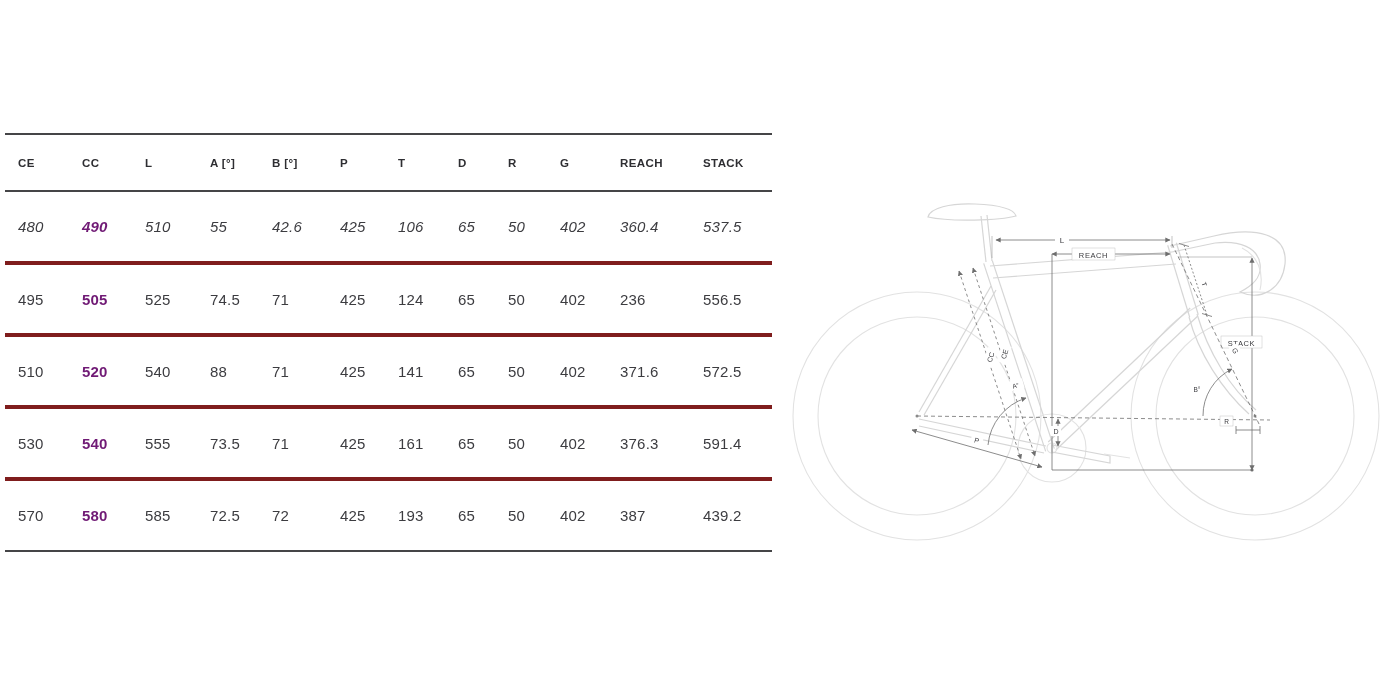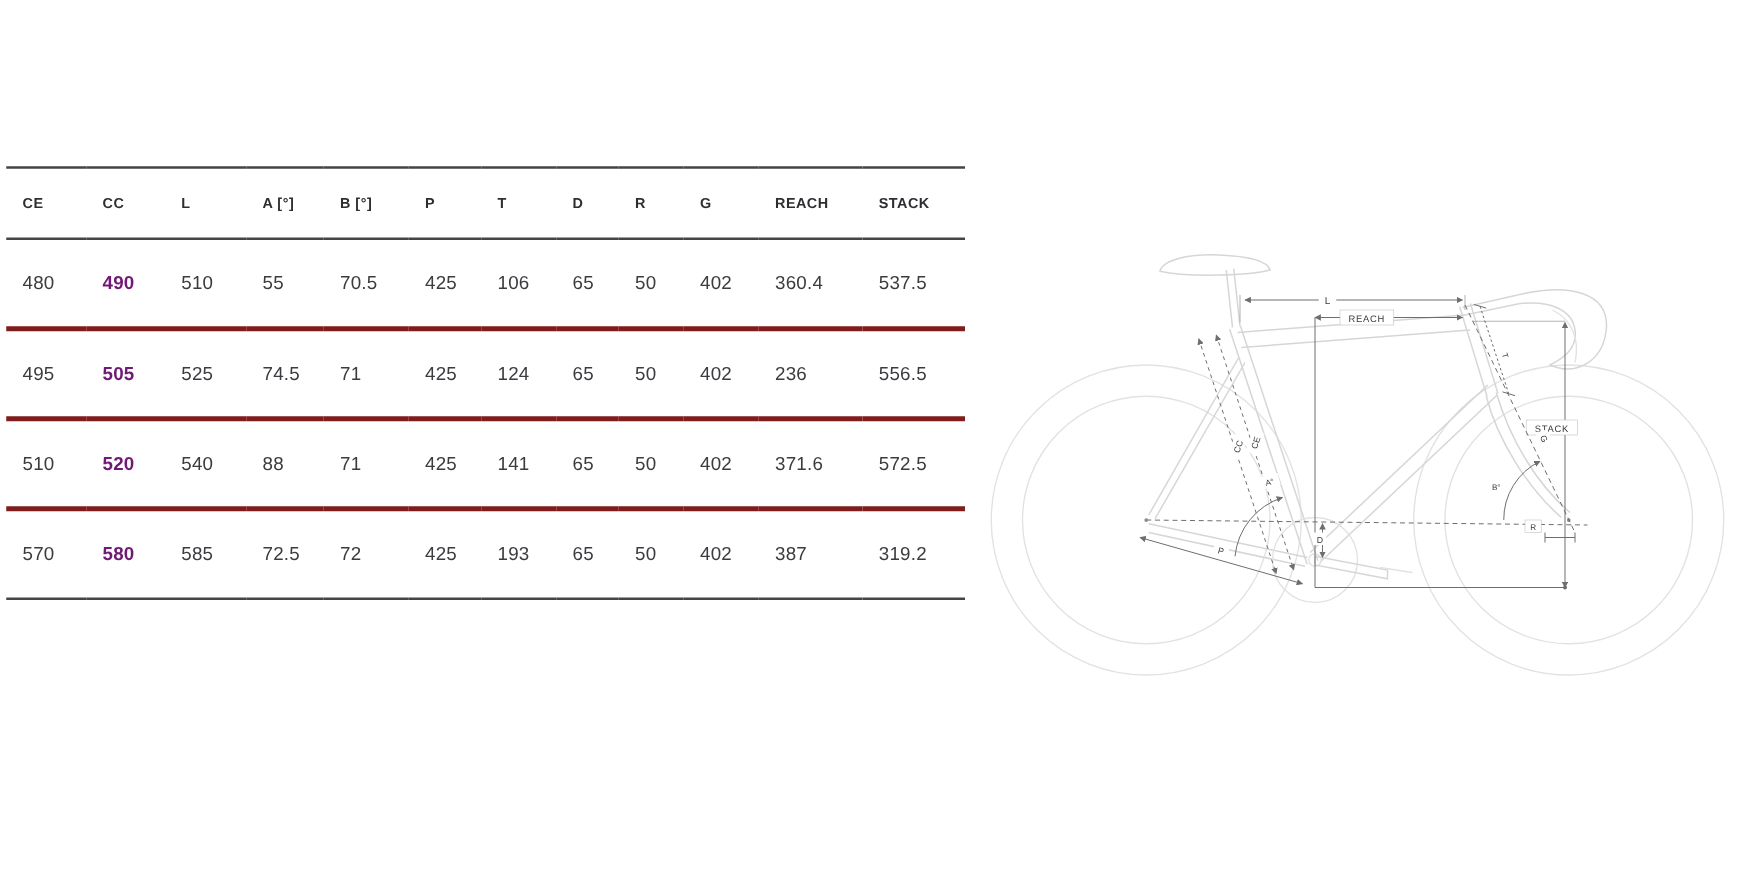--- a/index.html
+++ b/index.html
@@ -8,21 +8,21 @@
   .stage { position: relative; width: 1400px; height: 700px; background: #fff; }
 
   
   .geo-table-wrap { position: absolute; left: 5px; top: 133px; width: 767px; }
   table.geo { width: 767px; border-collapse: collapse; table-layout: fixed;
     border-top: 2px solid #454547; border-bottom: 2px solid #454547; }
   table.geo thead tr { height: 57px; border-bottom: 2px solid #454547; }
   table.geo th { text-align: left; padding-left: 13px; font-size: 11.5px; font-weight: bold;
     color: #2e2e32; letter-spacing: 0.4px; vertical-align: middle; }
   table.geo tbody tr { height: 72px; border-top: 4px solid #7f1d1d; }
-  table.geo tbody tr:first-child { border-top: none; }
+  table.geo tbody tr:first-child { border-top: none; font-style: italic; }
   table.geo td { text-align: left; padding-left: 13px; font-size: 15px; color: #3c3c40;
     letter-spacing: 0.2px; vertical-align: middle; }
   table.geo td.bold { font-weight: bold; color: #701a75; }
 
   
   .diagram-wrap { position: absolute; left: 790px; top: 140px; width: 610px; height: 430px; }
   svg text { font-family: "Liberation Sans", sans-serif; fill: #3a3a3e; }
   .dim { stroke: #6e6e6e; stroke-width: 0.8; fill: none; }
   .dimlight { stroke: #9a9a9a; stroke-width: 0.6; fill: none; }
   .bike { stroke: #d6d6d6; stroke-width: 1.2; fill: none; }
@@ -66,21 +66,21 @@
             <th>REACH</th>
             <th>STACK</th>
           </tr>
       </thead>
       <tbody>
           <tr>
             <td>480</td>
             <td class="bold">490</td>
             <td>510</td>
             <td>55</td>
-            <td>70.5</td>
+            <td>42.6</td>
             <td>425</td>
             <td>106</td>
             <td>65</td>
             <td>50</td>
             <td>402</td>
             <td>360.4</td>
             <td>537.5</td>
           </tr>
           <tr>
             <td>495</td>
@@ -104,32 +104,46 @@
             <td>71</td>
             <td>425</td>
             <td>141</td>
             <td>65</td>
             <td>50</td>
             <td>402</td>
             <td>371.6</td>
             <td>572.5</td>
           </tr>
           <tr>
+            <td>530</td>
+            <td class="bold">540</td>
+            <td>555</td>
+            <td>73.5</td>
+            <td>71</td>
+            <td>425</td>
+            <td>161</td>
+            <td>65</td>
+            <td>50</td>
+            <td>402</td>
+            <td>376.3</td>
+            <td>591.4</td>
+          </tr>
+          <tr>
             <td>570</td>
             <td class="bold">580</td>
             <td>585</td>
             <td>72.5</td>
             <td>72</td>
             <td>425</td>
             <td>193</td>
             <td>65</td>
             <td>50</td>
             <td>402</td>
             <td>387</td>
-            <td>319.2</td>
+            <td>439.2</td>
           </tr>
         </tbody>
     </table>
   </div>
 
   <div class="diagram-wrap">
     <svg width="610" height="430" viewBox="0 0 610 430">
       <defs>
         <marker id="ah" viewBox="0 0 10 10" refX="9" refY="5" markerWidth="6.5" markerHeight="6.5" orient="auto-start-reverse">
           <path d="M0,0 L10,5 L0,10 z" fill="#6e6e6e"></path>

